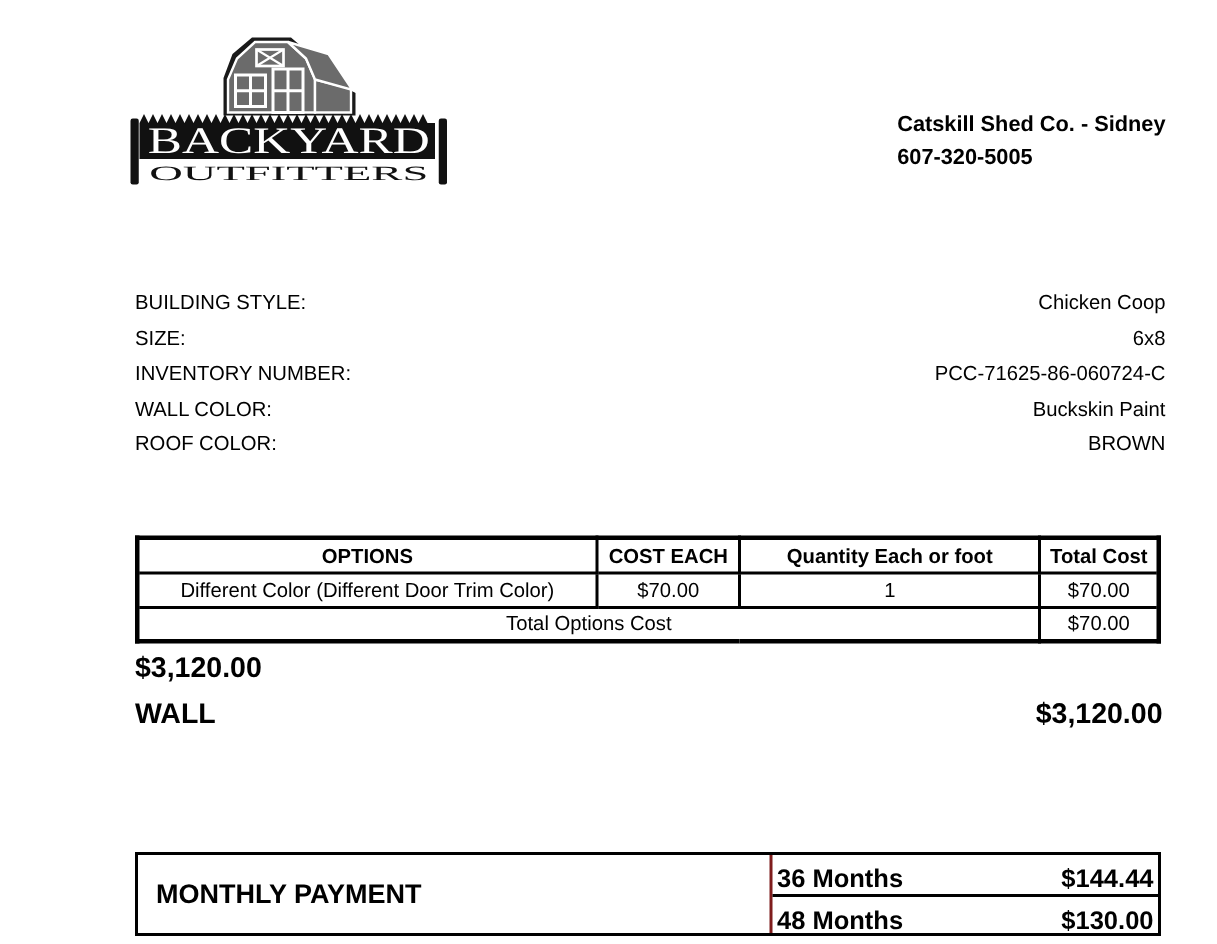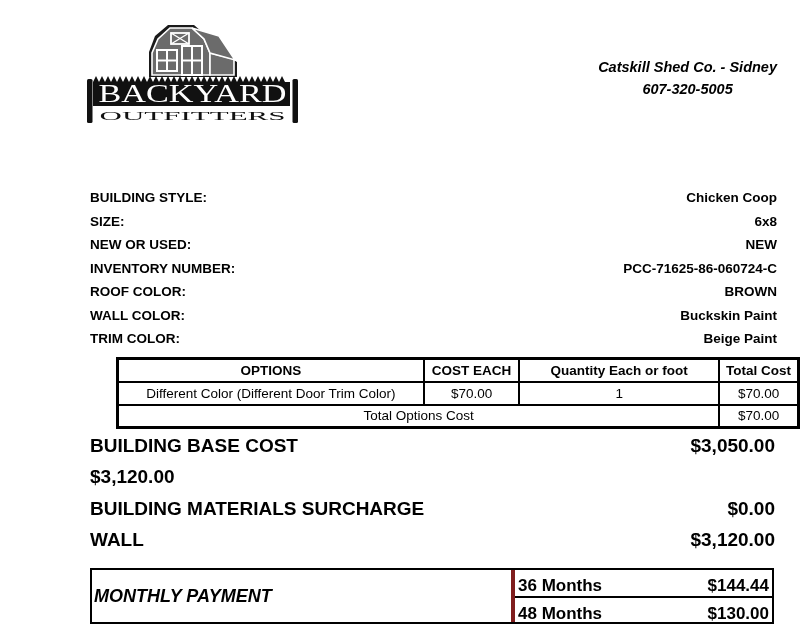--- a/index.html
+++ b/index.html
@@ -11,38 +11,38 @@
     overflow: hidden;
     font-family: "Liberation Sans", "DejaVu Sans", sans-serif;
     color: #000;
   }
 
   
   .logo { position: absolute; left: 85px; top: 12px; width: 215px; height: 130px; text-align: center; }
 
   
   .dealer {
-    position: absolute; top: 56px; right: 34px;
-    text-align: center;
-    font-weight: bold; font-style: italic;
+    position: absolute; top: 72px; right: 34px;
+    text-align: left;
+    font-weight: bold; 
     font-size: 14.5px; line-height: 22px;
   }
 
   
   .details { position: absolute; top: 190px; left: 90px; width: 687px; }
   .detail-row {
-    display: flex; justify-content: space-between; 
-    height: 23.5px; font-weight: bold; font-size: 13.5px;
+    display: flex; justify-content: space-between; align-items: center;
+    height: 23.5px; font-weight: normal; font-size: 13.5px;
   }
 
   
   table.options {
     position: absolute; top: 357px; left: 90px; width: 684px;
     border-collapse: collapse; border: 3px solid #000;
-    font-size: 13.5px; table-layout: fixed; margin-left: 26px;
+    font-size: 13.5px; table-layout: fixed;
   }
   table.options th, table.options td {
     border: 2px solid #000; height: 23px;
     text-align: center; vertical-align: middle; padding: 0 3px;
     font-weight: normal;
   }
   table.options th { font-weight: bold; }
   td.opt-footer-label { text-align: left; font-weight: bold; }
 
   
@@ -53,22 +53,22 @@
   }
 
   
   .monthly {
     position: absolute; top: 568px; left: 90px; width: 684px;
     border: 2px solid #000;
     display: grid; grid-template-columns: 423px 1fr; grid-template-rows: 26px 26px;
     font-weight: bold;
   }
   .monthly-label {
-    grid-row: 1 / 3; border-right: 4px solid #7f1d1d;
-    display: flex; align-items: center; padding-left: 2px; font-size: 18px; font-style: italic;
+    grid-row: 1 / 3; border-right: 2px solid #7f1d1d;
+    display: flex; align-items: center; padding-left: 12px; font-size: 18px;
   }
   .plan-row {
     display: flex; justify-content: space-between; align-items: center;
     padding: 16px 3px; font-size: 17px;
   }
   .plan-row.second { border-top: 2px solid #000; }
 </style>
 </head>
 <body>
 
@@ -118,38 +118,30 @@
 <div class="details">
   <div class="detail-row">
     <span>BUILDING STYLE:</span>
     <span>Chicken Coop</span>
   </div>
   <div class="detail-row">
     <span>SIZE:</span>
     <span>6x8</span>
   </div>
   <div class="detail-row">
-    <span>NEW OR USED:</span>
-    <span>NEW</span>
-  </div>
-  <div class="detail-row">
     <span>INVENTORY NUMBER:</span>
     <span>PCC-71625-86-060724-C</span>
-  </div>
-  <div class="detail-row">
-    <span>ROOF COLOR:</span>
-    <span>BROWN</span>
   </div>
   <div class="detail-row">
     <span>WALL COLOR:</span>
     <span>Buckskin Paint</span>
   </div>
   <div class="detail-row">
-    <span>TRIM COLOR:</span>
-    <span>Beige Paint</span>
+    <span>ROOF COLOR:</span>
+    <span>BROWN</span>
   </div>
 </div>
 
 <table class="options">
   <colgroup>
     <col style="width:305px">
       <col style="width:95px">
       <col style="width:199px">
       <col style="width:79px">
   </colgroup>
@@ -168,29 +160,21 @@
   </tr>
   <tr>
     <td class="opt-footer-label" colspan="3">Total Options Cost</td>
     <td>$70.00</td>
   </tr>
 </tbody>
   </table>
 
 <div class="summary">
   <div class="summary-row">
-    <span>BUILDING BASE COST</span>
-    <span>$3,050.00</span>
-  </div>
-  <div class="summary-row">
     <span>$3,120.00</span>
-  </div>
-  <div class="summary-row">
-    <span>BUILDING MATERIALS SURCHARGE</span>
-    <span>$0.00</span>
   </div>
   <div class="summary-row">
     <span>WALL</span>
     <span>$3,120.00</span>
   </div>
 </div>
 
 <div class="monthly">
   <div class="monthly-label">MONTHLY PAYMENT</div>
   <div class="plan-row">

